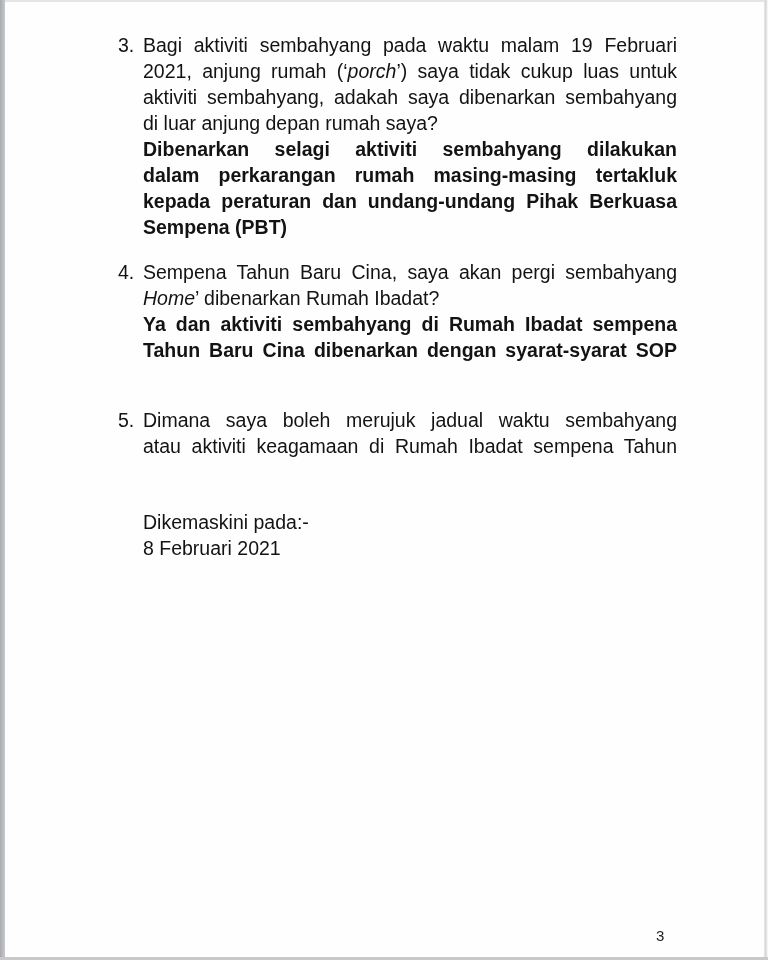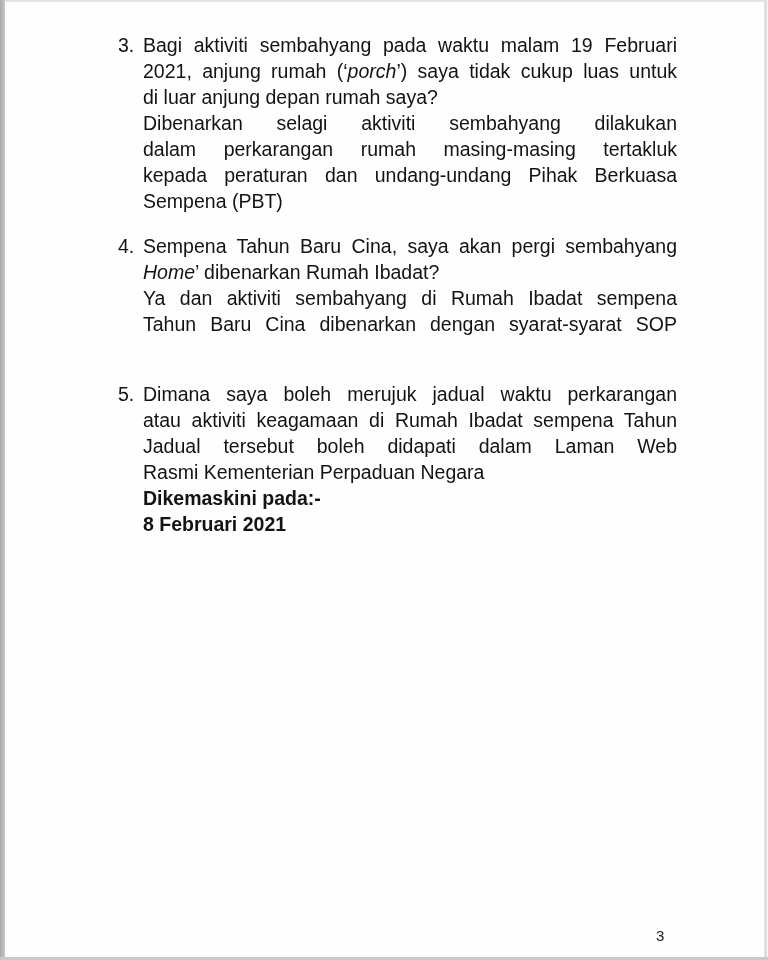--- a/index.html
+++ b/index.html
@@ -46,27 +46,28 @@
     width: 25px;
     flex-shrink: 0;
   }
   .body { width: 534px; }
   .jline {
     text-align: justify;
     text-align-last: justify;
     white-space: normal;
   }
   .lline { text-align: left; }
-  .answer { font-weight: normal; }
+  .answer { font-weight: bold; }
   em { font-style: italic; }
   .item-4 { margin-top: 19px; }
   .item-5 { margin-top: 44px; }
   .footer {
+    margin-top: 50px;
     padding-left: 25px;
-    font-weight: bold;
+    font-weight: normal;
   }
   .page-number {
     position: absolute;
     left: 656px;
     top: 928px;
     font-size: 15px;
     line-height: 16px;
     color: #222222;
   }
 </style>
@@ -80,20 +81,21 @@
   <div class="edge-bottom"></div>
 
   <div class="content">
 
     <div class="qa-item item-3">
       <div class="num">3.</div>
       <div class="body">
         <div class="question">
           <div class="jline">Bagi aktiviti sembahyang pada waktu malam 19 Februari</div>
           <div class="jline"><span>2021, anjung rumah (‘</span><em>porch</em><span>’) saya tidak cukup luas untuk</span></div>
+          <div class="jline">aktiviti sembahyang, adakah saya dibenarkan sembahyang</div>
           <div class="lline">di luar anjung depan rumah saya?</div>
         </div>
         <div class="answer">
           <div class="jline">Dibenarkan selagi aktiviti sembahyang dilakukan</div>
           <div class="jline">dalam perkarangan rumah masing-masing tertakluk</div>
           <div class="jline">kepada peraturan dan undang-undang Pihak Berkuasa</div>
           <div class="lline">Sempena (PBT)</div>
         </div>
       </div>
     </div>
@@ -109,26 +111,22 @@
           <div class="jline">Ya dan aktiviti sembahyang di Rumah Ibadat sempena</div>
           <div class="jline">Tahun Baru Cina dibenarkan dengan syarat-syarat SOP</div>
         </div>
       </div>
     </div>
 
     <div class="qa-item item-5">
       <div class="num">5.</div>
       <div class="body">
         <div class="question">
-          <div class="jline">Dimana saya boleh merujuk jadual waktu perkarangan</div>
+          <div class="jline">Dimana saya boleh merujuk jadual waktu sembahyang</div>
           <div class="jline">atau aktiviti keagamaan di Rumah Ibadat sempena Tahun</div>
-        </div>
-        <div class="answer">
-          <div class="jline">Jadual tersebut boleh didapati dalam Laman Web</div>
-          <div class="lline">Rasmi Kementerian Perpaduan Negara</div>
         </div>
       </div>
     </div>
 
     <div class="footer">
       <div class="lline">Dikemaskini pada:-</div>
       <div class="lline">8 Februari 2021</div>
     </div>
 
   </div>

